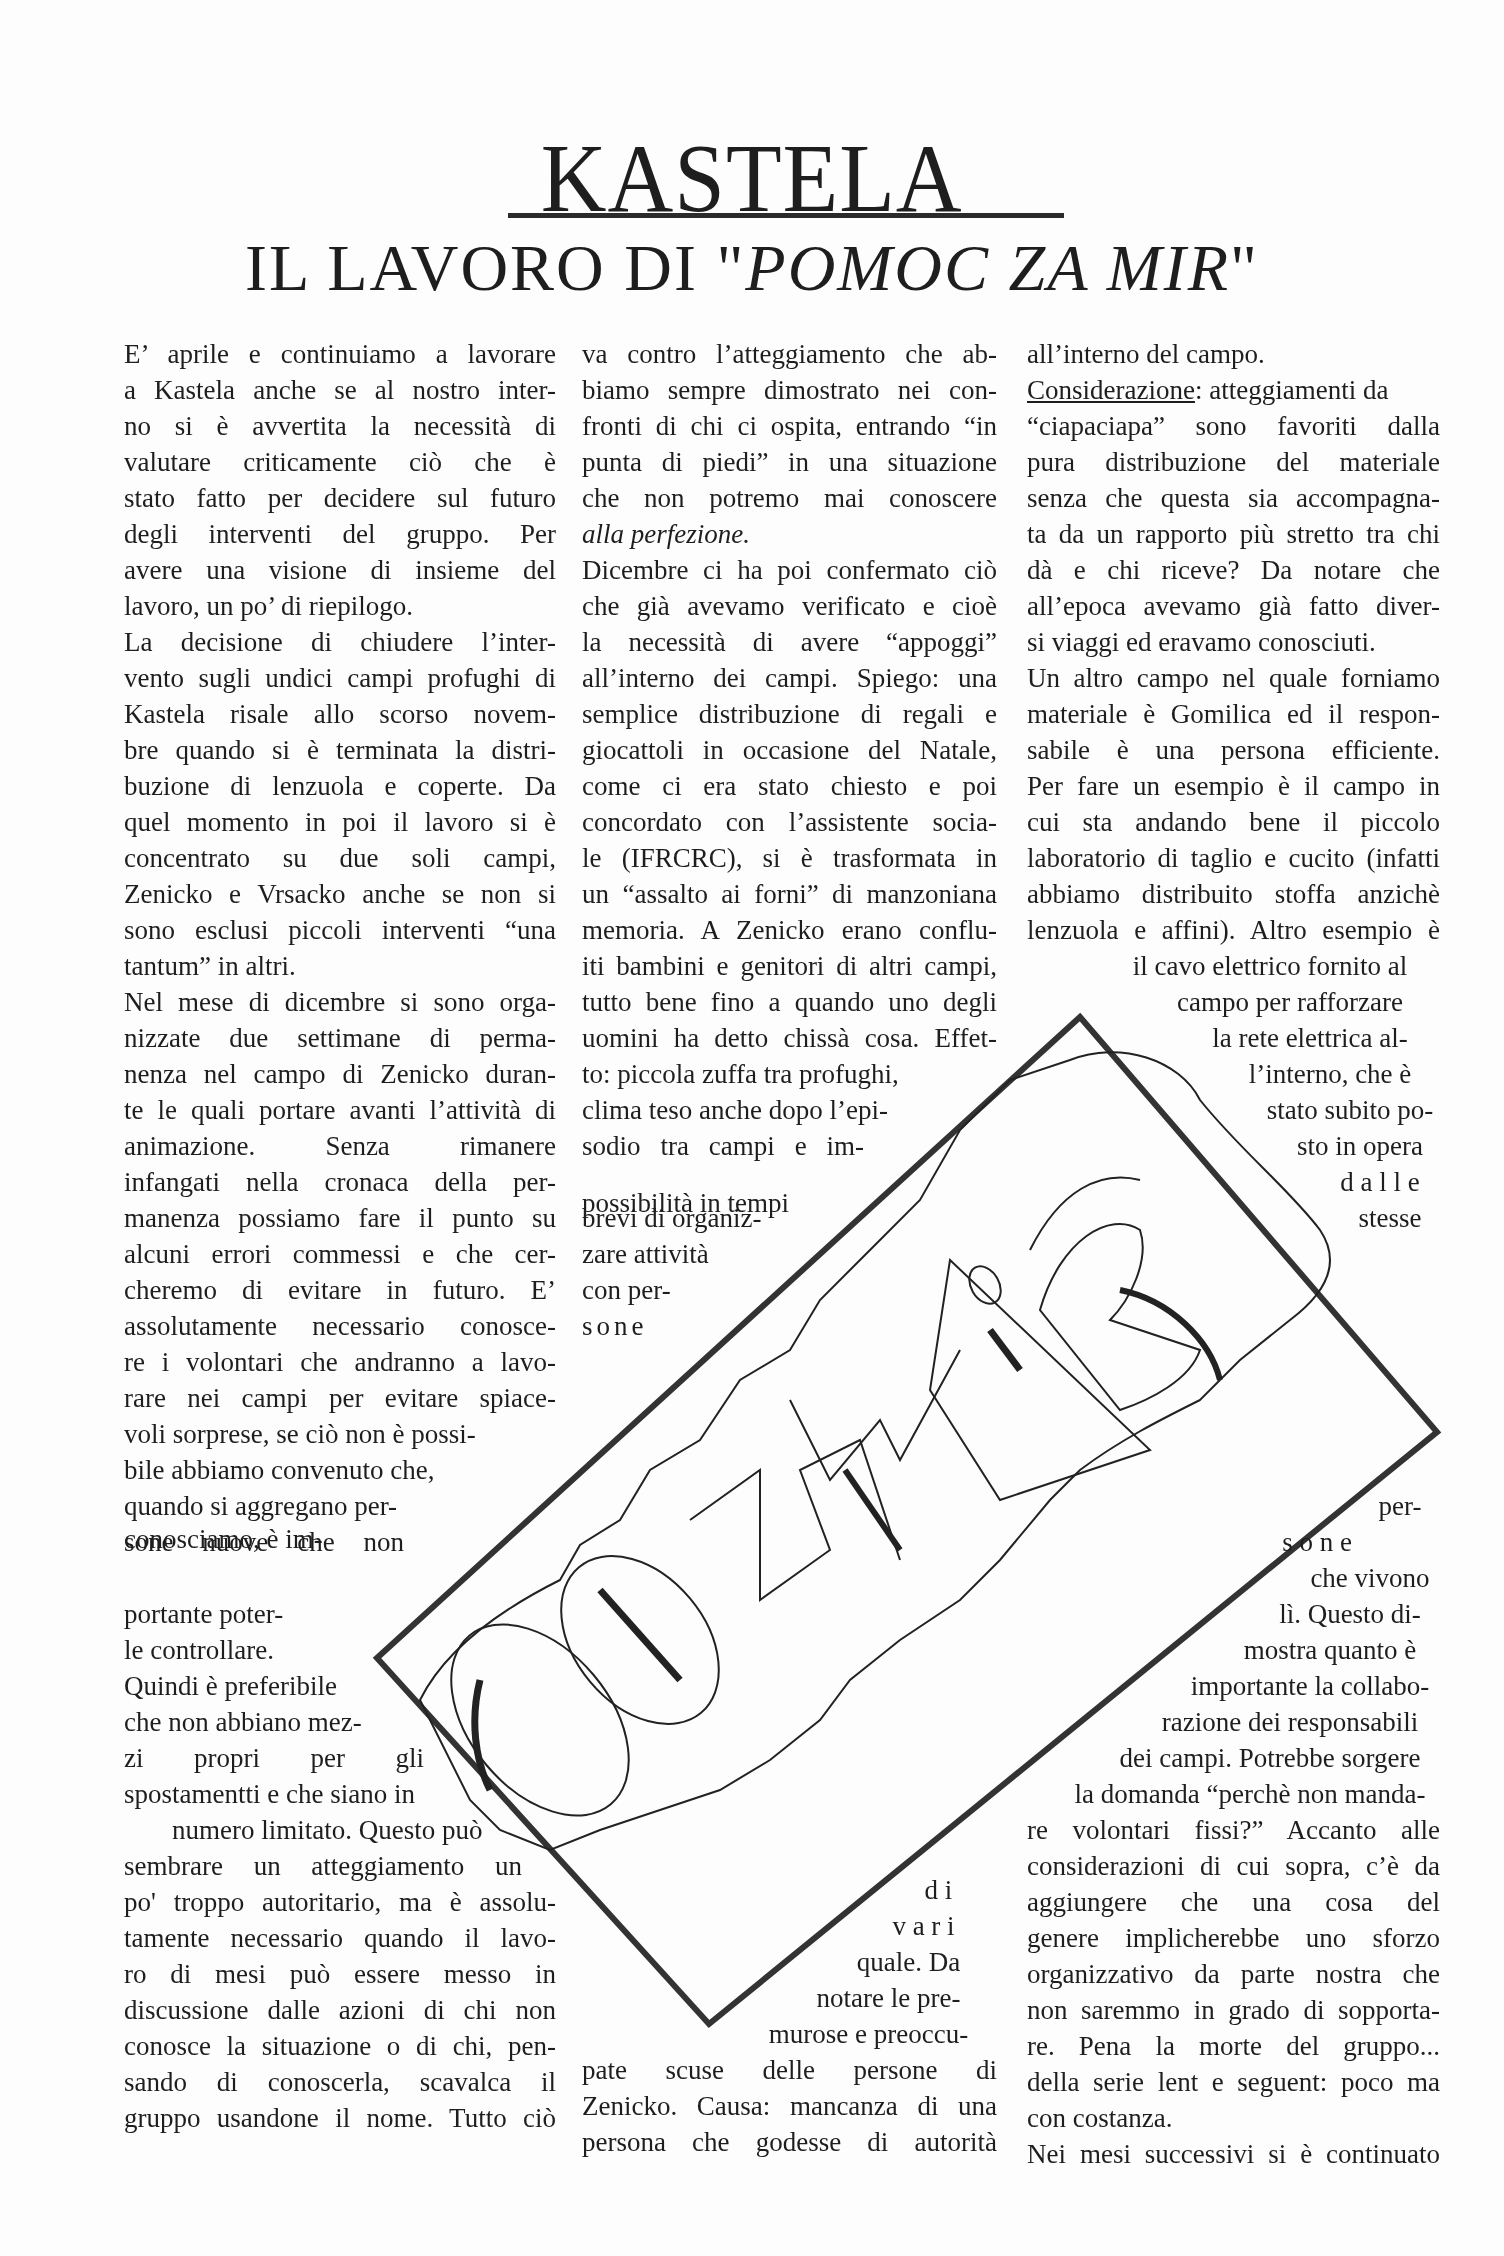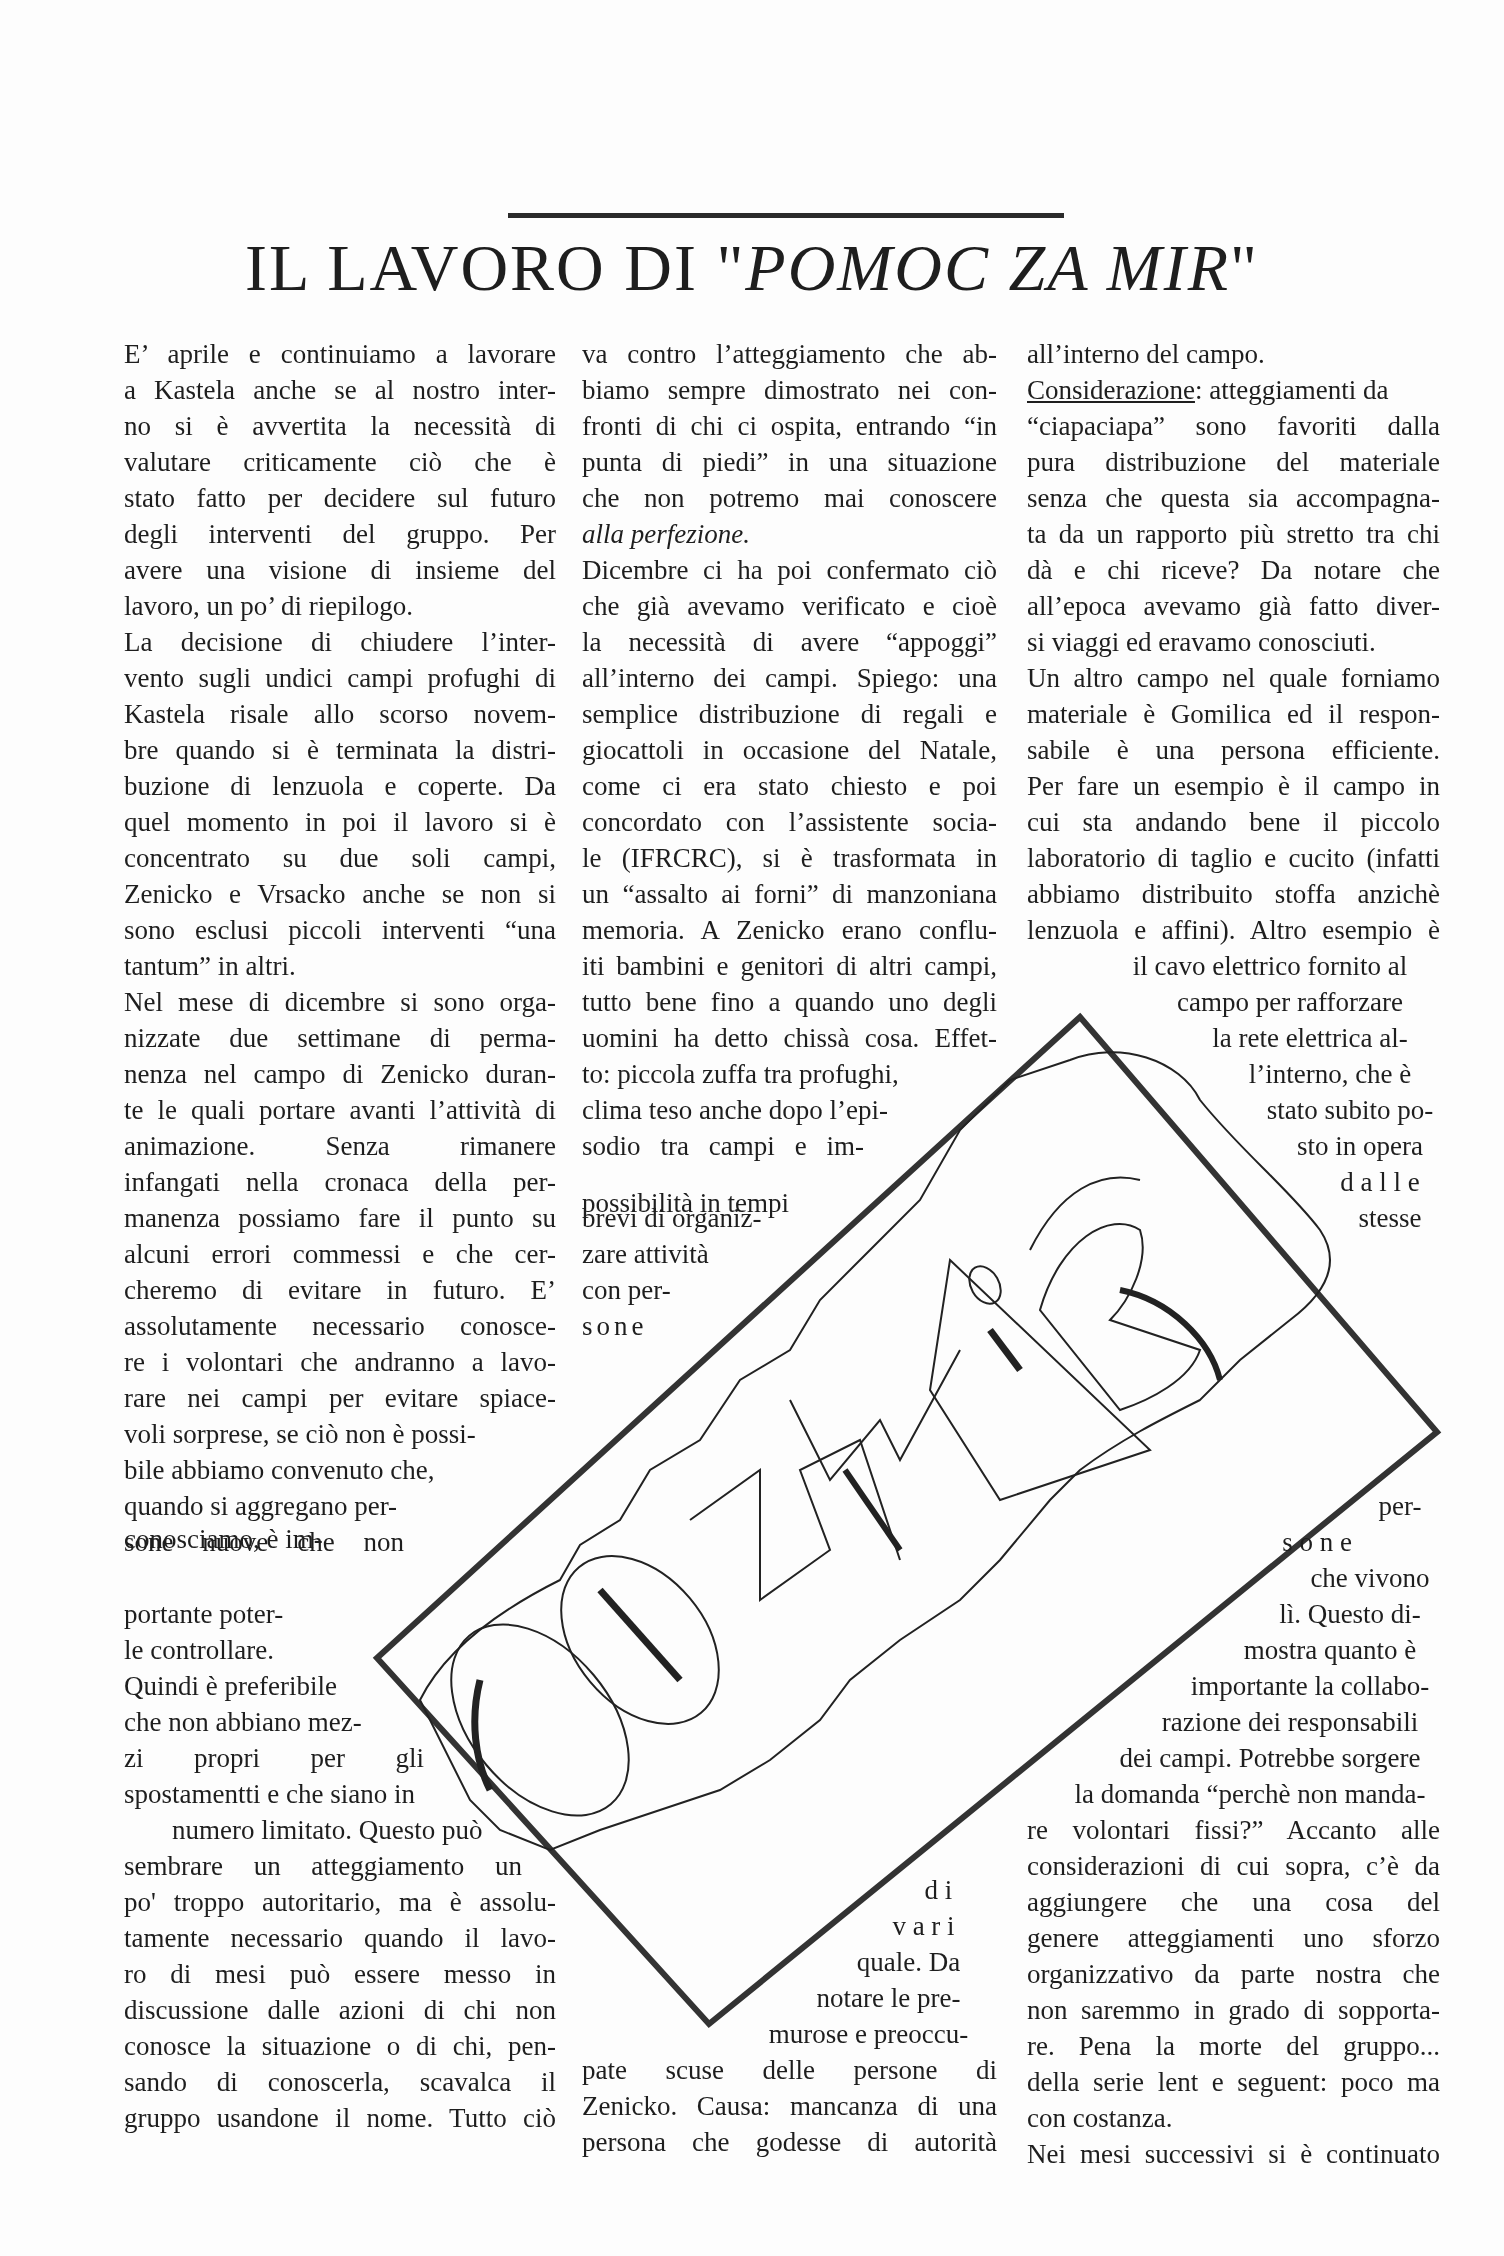--- a/index.html
+++ b/index.html
@@ -18,20 +18,21 @@
     .j { text-align: justify; text-align-last: justify; }
     .r { text-align: center; }
     .u { text-decoration: underline; }
     svg.logo { position: absolute; left: 0; top: 0; }
   </style>
 </head>
 <body>
 
 <div class="page">
 
+  <div class="title"><span>KASTELA</span></div>
   <div class="title-rule"></div>
   <div class="subtitle"><span>IL LAVORO DI "</span><i>POMOC ZA MIR</i><span>"</span></div>
 
   <svg class="logo" width="1504" height="2256" viewBox="0 0 1504 2256">
     <polygon points="1080,1017 1437,1432 709,2024 377,1658" fill="none" stroke="#333" stroke-width="6" stroke-linejoin="miter"></polygon>
 
     <path d="M420,1700 C450,1640 520,1600 560,1580 L580,1545 L620,1520 L650,1470 L700,1440 L740,1380 L790,1350 L820,1300 L870,1250 L920,1200 L960,1130 L1010,1080 L1070,1060 C1120,1040 1180,1060 1200,1100 C1240,1150 1290,1190 1320,1230 C1340,1260 1330,1290 1290,1320 L1240,1360 L1200,1400 C1160,1420 1120,1440 1080,1470 L1050,1500 L1000,1560 L960,1600 L900,1640 L850,1680 L820,1720 L770,1760 L720,1790 L660,1810 L600,1830 L550,1850 L500,1830 L470,1800 Z" fill="none" stroke="#222" stroke-width="2"></path>
 
     <ellipse cx="540" cy="1720" rx="70" ry="110" transform="rotate(-40 540 1720)" fill="none" stroke="#222" stroke-width="2"></ellipse>
     <path d="M480,1680 C470,1720 475,1760 490,1790" fill="none" stroke="#222" stroke-width="7"></path>
@@ -178,21 +179,21 @@
     <div class="line r" style="left:1300px;top:1561px;width:140px">che vivono</div>
     <div class="line r" style="left:1260px;top:1597px;width:180px">lì. Questo di-</div>
     <div class="line r" style="left:1220px;top:1633px;width:220px">mostra quanto è</div>
     <div class="line r" style="left:1180px;top:1669px;width:260px">importante la collabo-</div>
     <div class="line r" style="left:1140px;top:1705px;width:300px">razione dei responsabili</div>
     <div class="line r" style="left:1100px;top:1741px;width:340px">dei campi. Potrebbe sorgere</div>
     <div class="line r" style="left:1060px;top:1777px;width:380px">la domanda “perchè non manda-</div>
     <div class="line j" style="left:1027px;top:1813px;width:413px">re volontari fissi?” Accanto alle</div>
     <div class="line j" style="left:1027px;top:1849px;width:413px">considerazioni di cui sopra, c’è da</div>
     <div class="line j" style="left:1027px;top:1885px;width:413px">aggiungere che una cosa del</div>
-    <div class="line j" style="left:1027px;top:1921px;width:413px">genere atteggiamenti uno sforzo</div>
+    <div class="line j" style="left:1027px;top:1921px;width:413px">genere implicherebbe uno sforzo</div>
     <div class="line j" style="left:1027px;top:1957px;width:413px">organizzativo da parte nostra che</div>
     <div class="line j" style="left:1027px;top:1993px;width:413px">non saremmo in grado di sopporta-</div>
     <div class="line j" style="left:1027px;top:2029px;width:413px">re. Pena la morte del gruppo...</div>
     <div class="line j" style="left:1027px;top:2065px;width:413px">della serie lent e seguent: poco ma</div>
     <div class="line" style="left:1027px;top:2101px;">con costanza.</div>
     <div class="line j" style="left:1027px;top:2137px;width:413px">Nei mesi successivi si è continuato</div>
   </div>
 
 </div>
 

